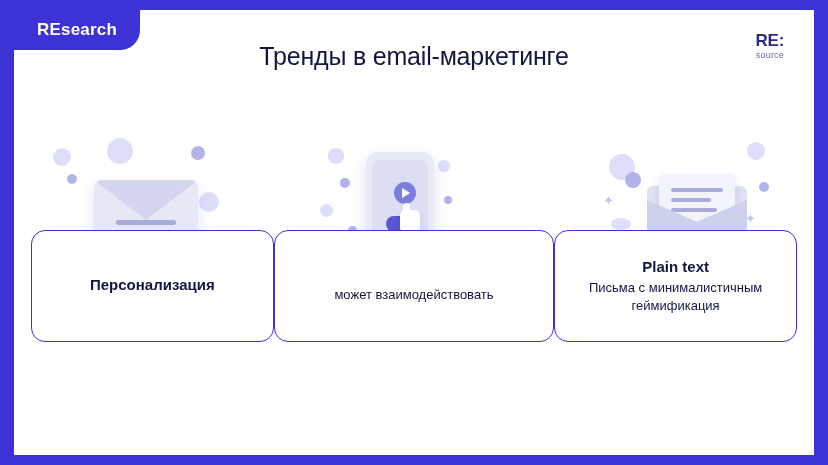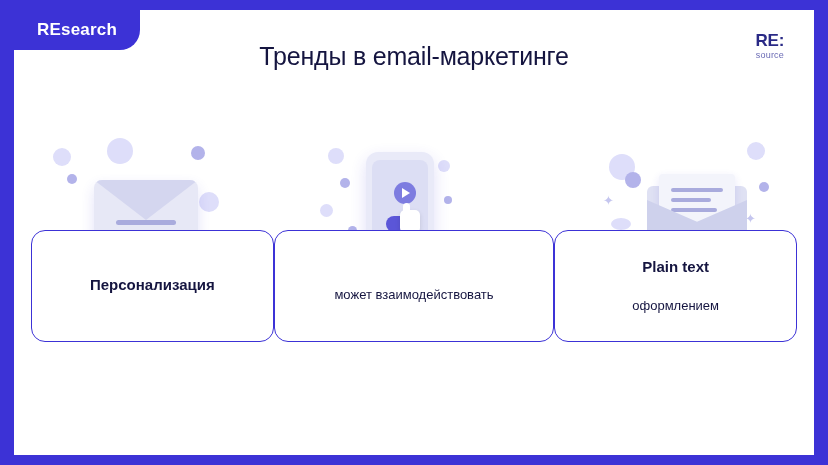--- a/index.html
+++ b/index.html
@@ -382,21 +382,21 @@
       <div class="card card-mid">
         <div class="card-desc">
           <br>
           <span>может взаимодействовать</span>
         </div>
       </div>
 
       <div class="card">
         <div class="card-title">Plain text</div>
         <div class="card-desc">
-          <br>
-          <span>оформлением</span>
+          <span>Письма с минималистичным</span><br>
+          <span>геймификация</span>
         </div>
       </div>
 
     </div>
 
   </div>
 </div>
 
 </body></html>

